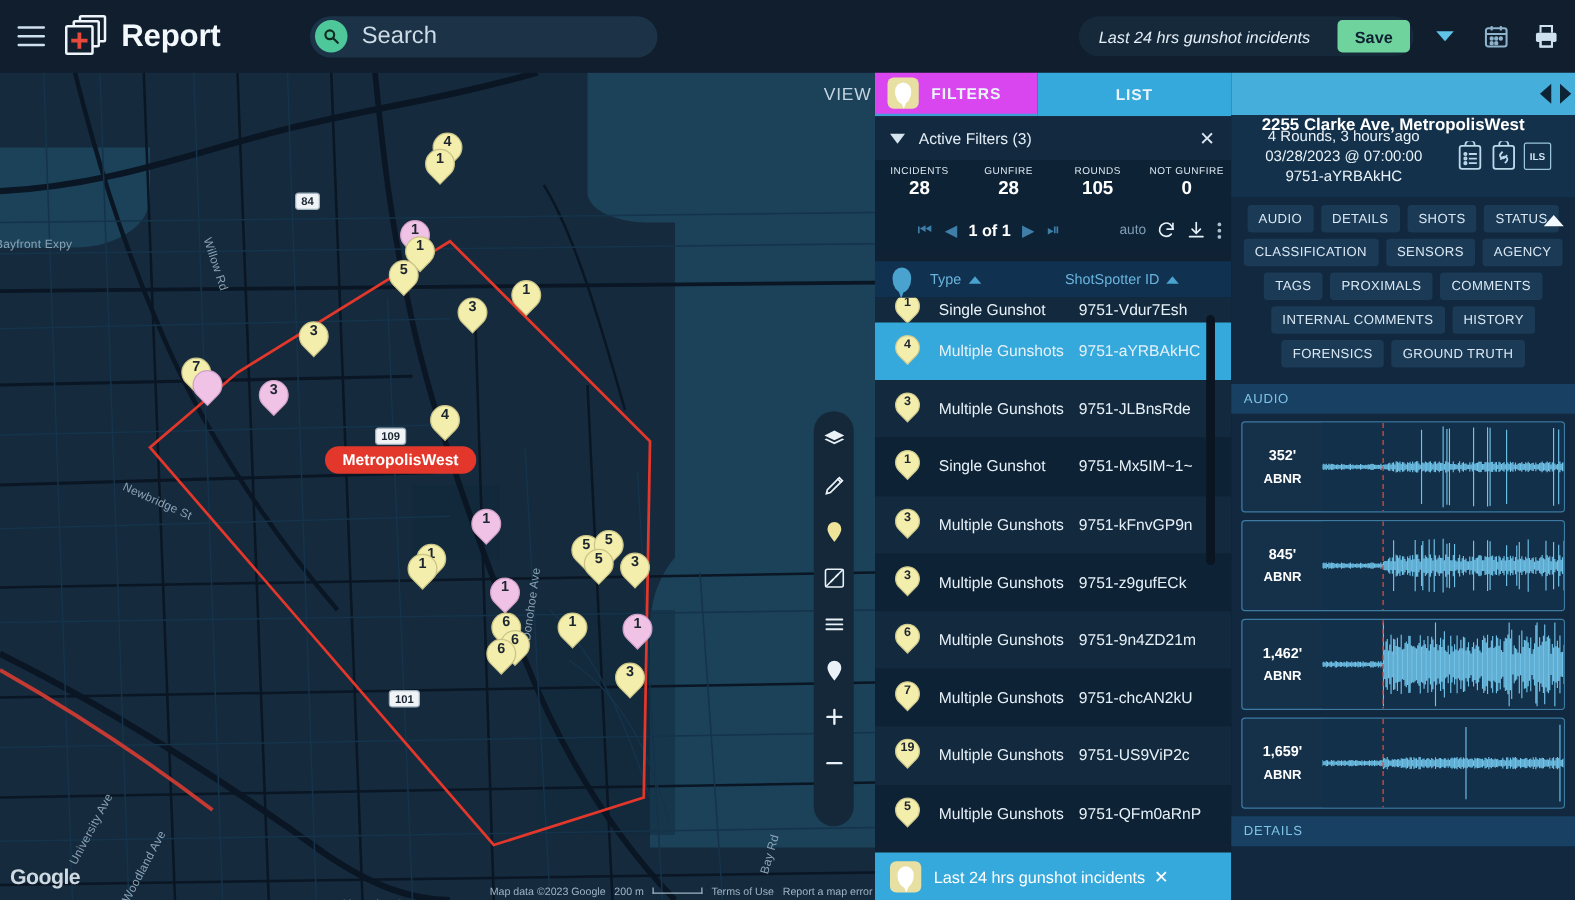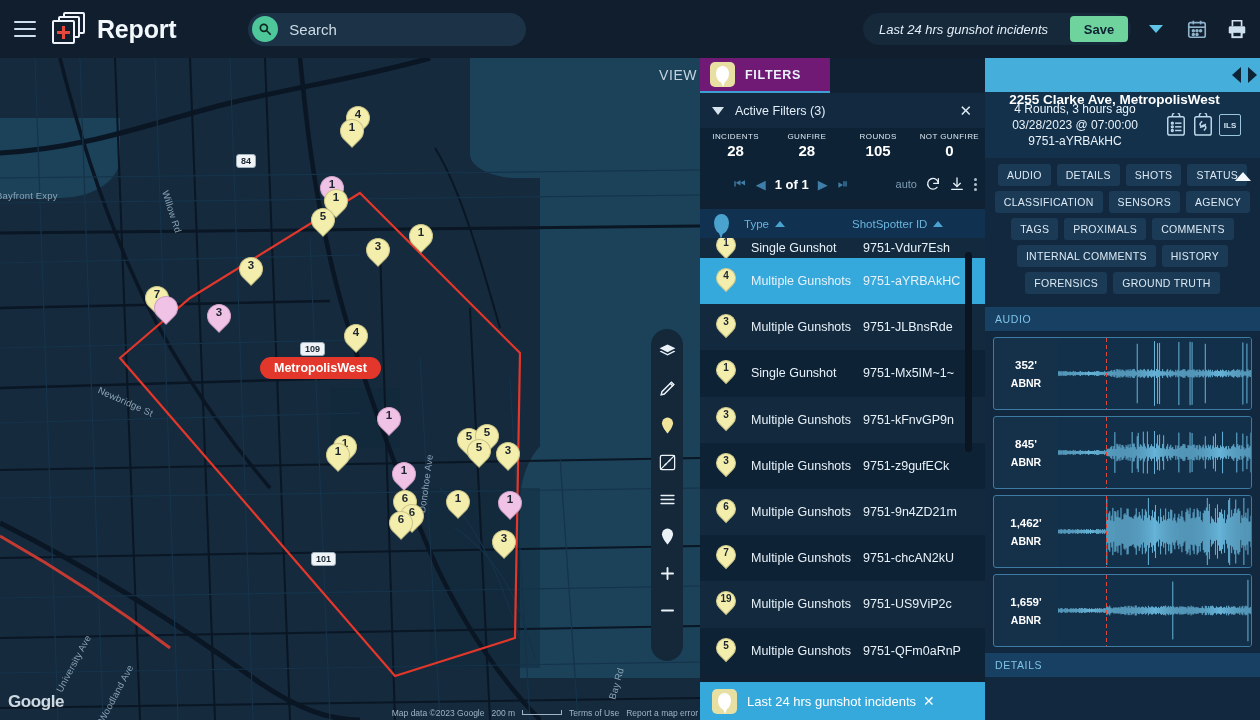--- a/index.html
+++ b/index.html
@@ -32,21 +32,21 @@
   .logo-mark .plus-h { width: 13px; height: 3px; left: 5px; top: 19px; }
   .logo-text { font-size: 25px; font-weight: 700; letter-spacing: -0.2px; color: #f2f8fc; }
 
   .search-box {
     margin-left: 72px; width: 278px; height: 33px; border-radius: 17px;
     background: #1c3347; display: flex; align-items: center; padding-left: 4px; cursor: text;
   }
   .search-circle { width: 26px; height: 26px; border-radius: 50%; background: #4ec89a;
     display: flex; align-items: center; justify-content: center; flex: 0 0 auto; }
   .search-circle svg { width: 14px; height: 14px; }
-  .search-ph { margin-left: 11px; font-size: 15px; color: #cddbe6; }
+  .search-ph { margin-left: 11px; font-size: 19px; color: #cddbe6; }
 
   .saved-query {
     position: absolute; left: 863px; top: 13px; width: 268px; height: 32px;
     background: #15293b; border-radius: 16px; display: flex; align-items: center;
   }
   .saved-query .q-text { flex: 1; font-style: italic; font-size: 13px; color: #e4eef6; padding-left: 16px; }
   .save-btn { width: 58px; height: 26px; margin-right: 3px; border-radius: 4px;
     background: #6fd39d; color: #0e2133; font-size: 13px; font-weight: 600;
     display: flex; align-items: center; justify-content: center; cursor: pointer; }
   .caret-btn { width: 30px; height: 30px; display:flex; align-items:center; justify-content:center; cursor:pointer;}
@@ -104,21 +104,21 @@
   .toolrail .tool svg { width: 19px; height: 19px; }
 
   
   .panel { position: absolute; left: 700px; top: 58px; width: 285px; height: 662px;
     background: #0f2133; }
   .view-lbl { position: absolute; left: 659px; top: 67px; font-size: 14px;
     color: #c3d4e1; letter-spacing: .6px; z-index: 30; }
 
   .tabs { position: absolute; left: 700px; top: 58px; width: 285px; height: 35px; display: flex; }
   .tab { height: 35px; display: flex; align-items: center; cursor: pointer; }
-  .tab-filters { width: 130px; background: #701a75; padding-left: 10px; gap: 10px;
+  .tab-filters { width: 130px; background: #d946ef; padding-left: 10px; gap: 10px;
      border-bottom: 2px solid #3f9fd4; }
   .tab-list { flex: 1; background: #36a9dc; justify-content: center; }
   .tab-lbl { font-size: 12.5px; font-weight: 600; letter-spacing: .7px; color: #eaf3fa; }
   .pin-chip { width: 25px; height: 25px; border-radius: 5px; background: #e8dfa3;
     display: flex; align-items: center; justify-content: center; }
   .pin-chip .mini { width: 13px; height: 17px; background: #fff;
      border-radius: 50% 50% 50% 50% / 42% 42% 58% 58%; position: relative; }
   .pin-chip .mini:after { content:""; position:absolute; left:4.5px; bottom:-4px;
      border-left:2px solid transparent; border-right:2px solid transparent; border-top:5px solid #fff; }
 
@@ -530,20 +530,23 @@
   <div class="panel"></div>
   <div class="view-lbl">VIEW</div>
 
   <div class="tabs">
     <div class="tab tab-filters">
       <div class="pin-chip">
           <div class="mini"></div>
         </div>
       <div class="tab-lbl">FILTERS</div>
     </div>
+    <div class="tab tab-list">
+      <div class="tab-lbl">LIST</div>
+    </div>
   </div>
 
   <div class="active-filters">
     <div class="tri-down"></div>
     <div class="af-text">Active Filters (3)</div>
     <div class="af-x">✕</div>
   </div>
 
   <div class="stats" id="stats-host">
       <div class="stat">

